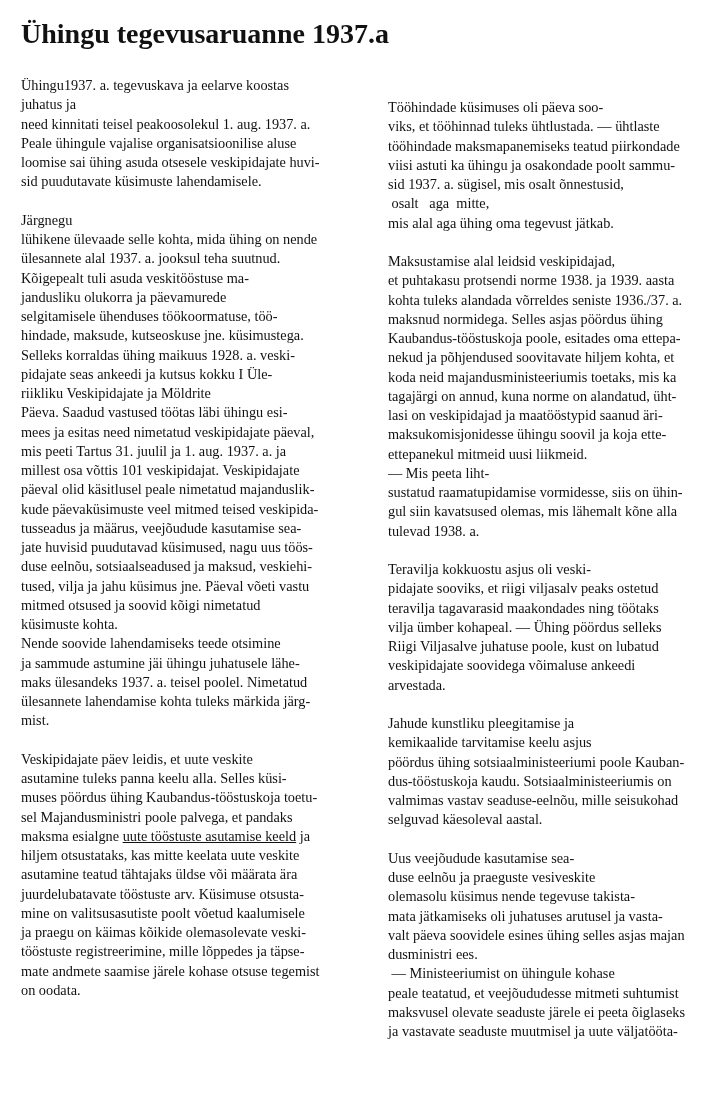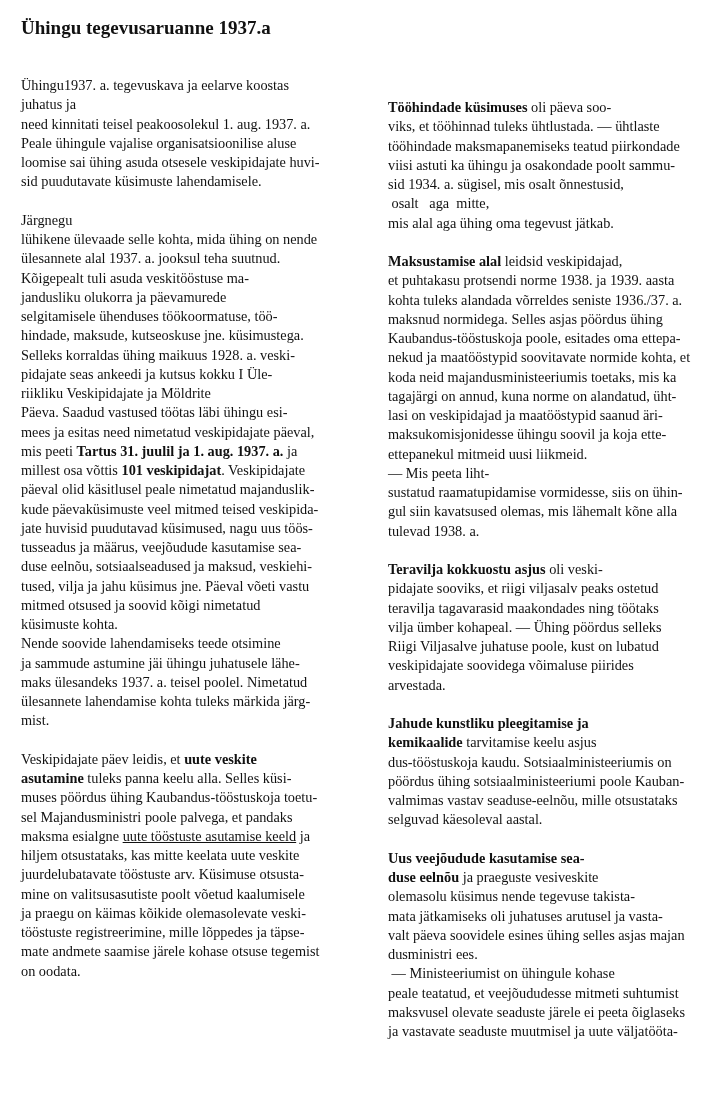--- a/index.html
+++ b/index.html
@@ -3,30 +3,30 @@
 <meta charset="utf-8">
 <style>
   html, body { margin: 0; padding: 0; background: #ffffff; }
   body {
     width: 727px; height: 1093px; overflow: hidden; position: relative;
     font-family: "Liberation Serif", "DejaVu Serif", serif;
     color: #111111;
   }
   .title {
     position: absolute; left: 21px; top: 17px; margin: 0;
-    font-size: 19px; font-weight: bold; letter-spacing: 0px; line-height: 1.2;
+    font-size: 28px; font-weight: bold; letter-spacing: 0px; line-height: 1.2;
   }
   .col {
     position: absolute; font-size: 14.3px; line-height: 19.25px;
   }
   .col-left { left: 21px; top: 76px; width: 320px; }
   .col-right { left: 388px; top: 98px; width: 325px; }
   .line { display: block; white-space: pre; height: 19.25px; }
   .gap { display: block; height: 19.25px; }
-  b { font-weight: bold; }
+  b { font-weight: normal; }
   u { }
 </style>
 </head>
 <body>
 
 <h1 class="title">Ühingu tegevusaruanne 1937.a</h1>
 
 <div class="col col-left">
     <span class="line"><span>Ühingu1937. a. tegevuskava ja eelarve koostas</span></span>
     <span class="line"><span>juhatus ja</span></span>
@@ -44,83 +44,84 @@
     <span class="line"><span>hindade, maksude, kutseoskuse jne. küsimustega.</span></span>
     <span class="line"><span>Selleks korraldas ühing maikuus 1928. a. veski-</span></span>
     <span class="line"><span>pidajate seas ankeedi ja kutsus kokku I Üle-</span></span>
     <span class="line"><span>riikliku Veskipidajate ja Möldrite</span></span>
     <span class="line"><span>Päeva. Saadud vastused töötas läbi ühingu esi-</span></span>
     <span class="line"><span>mees ja esitas need nimetatud veskipidajate päeval,</span></span>
     <span class="line"><span>mis peeti </span><b>Tartus 31. juulil ja 1. aug. 1937. a.</b><span> ja</span></span>
     <span class="line"><span>millest osa võttis </span><b>101 veskipidajat</b><span>. Veskipidajate</span></span>
     <span class="line"><span>päeval olid käsitlusel peale nimetatud majanduslik-</span></span>
     <span class="line"><span>kude päevaküsimuste veel mitmed teised veskipida-</span></span>
+    <span class="line"><span>tusseadus ja määrus, veejõudude kasutamise sea-</span></span>
     <span class="line"><span>jate huvisid puudutavad küsimused, nagu uus töös-</span></span>
-    <span class="line"><span>tusseadus ja määrus, veejõudude kasutamise sea-</span></span>
     <span class="line"><span>duse eelnõu, sotsiaalseadused ja maksud, veskiehi-</span></span>
     <span class="line"><span>tused, vilja ja jahu küsimus jne. Päeval võeti vastu</span></span>
     <span class="line"><span>mitmed otsused ja soovid kõigi nimetatud</span></span>
     <span class="line"><span>küsimuste kohta.</span></span>
     <span class="line"><span>Nende soovide lahendamiseks teede otsimine</span></span>
     <span class="line"><span>ja sammude astumine jäi ühingu juhatusele lähe-</span></span>
     <span class="line"><span>maks ülesandeks 1937. a. teisel poolel. Nimetatud</span></span>
     <span class="line"><span>ülesannete lahendamise kohta tuleks märkida järg-</span></span>
     <span class="line"><span>mist.</span></span>
     <span class="gap"></span>
     <span class="line"><span>Veskipidajate päev leidis, et </span><b>uute veskite</b></span>
     <span class="line"><b>asutamine</b><span> tuleks panna keelu alla. Selles küsi-</span></span>
     <span class="line"><span>muses pöördus ühing Kaubandus-tööstuskoja toetu-</span></span>
     <span class="line"><span>sel Majandusministri poole palvega, et pandaks</span></span>
     <span class="line"><span>maksma esialgne </span><u>uute tööstuste asutamise keeld</u><span> ja</span></span>
     <span class="line"><span>hiljem otsustataks, kas mitte keelata uute veskite</span></span>
+    <span class="line"><span>asutamine teatud tähtajaks üldse või määrata ära</span></span>
     <span class="line"><span>juurdelubatavate tööstuste arv. Küsimuse otsusta-</span></span>
     <span class="line"><span>mine on valitsusasutiste poolt võetud kaalumisele</span></span>
     <span class="line"><span>ja praegu on käimas kõikide olemasolevate veski-</span></span>
     <span class="line"><span>tööstuste registreerimine, mille lõppedes ja täpse-</span></span>
     <span class="line"><span>mate andmete saamise järele kohase otsuse tegemist</span></span>
     <span class="line"><span>on oodata.</span></span>
   </div>
 <div class="col col-right">
     <span class="line"><b>Tööhindade küsimuses</b><span> oli päeva soo-</span></span>
     <span class="line"><span>viks, et töö­hinnad tuleks ühtlustada. — ühtlaste</span></span>
     <span class="line"><span>tööhindade maksmapanemiseks teatud piirkondade</span></span>
     <span class="line"><span>viisi astuti ka ühingu ja osakondade poolt sammu-</span></span>
-    <span class="line"><span>sid 1934. a. sügisel, mis osalt õnnestusid,</span></span>
+    <span class="line"><span>sid 1937. a. sügisel, mis osalt õnnestusid,</span></span>
     <span class="line"><span> osalt   aga  mitte,</span></span>
     <span class="line"><span>mis alal aga ühing oma tegevust jätkab.</span></span>
     <span class="gap"></span>
     <span class="line"><b>Maksustamise alal</b><span> leidsid veskipidajad,</span></span>
     <span class="line"><span>et puhtakasu protsendi norme 1938. ja 1939. aasta</span></span>
     <span class="line"><span>kohta tuleks alandada võrreldes seniste 1936./37. a.</span></span>
     <span class="line"><span>maksnud normidega. Selles asjas pöördus ühing</span></span>
     <span class="line"><span>Kaubandus-tööstuskoja poole, esitades oma ettepa-</span></span>
-    <span class="line"><span>nekud ja maatööstурid soovitavate normide kohta, et</span></span>
+    <span class="line"><span>nekud ja põhjendused soovitavate hiljem kohta, et</span></span>
     <span class="line"><span>koda neid majandusministeeriumis toetaks, mis ka</span></span>
     <span class="line"><span>tagajärgi on annud, kuna norme on alandatud, üht-</span></span>
     <span class="line"><span>lasi on veskipidajad ja maatööstурid saanud äri-</span></span>
     <span class="line"><span>maksukomisjonidesse ühingu soovil ja koja ette-</span></span>
     <span class="line"><span>ettepanekul mitmeid uusi liikmeid.</span></span>
     <span class="line"><span>— Mis peeta liht-</span></span>
     <span class="line"><span>sustatud raamatupidamise vormidesse, siis on ühin-</span></span>
     <span class="line"><span>gul siin kavatsused olemas, mis lähemalt kõne alla</span></span>
     <span class="line"><span>tulevad 1938. a.</span></span>
     <span class="gap"></span>
     <span class="line"><b>Teravilja kokkuostu asjus</b><span> oli veski-</span></span>
     <span class="line"><span>pidajate sooviks, et riigi viljasalv peaks ostetud</span></span>
     <span class="line"><span>teravilja tagavarasid maakondades ning töötaks</span></span>
     <span class="line"><span>vilja ümber kohapeal. — Ühing pöördus selleks</span></span>
     <span class="line"><span>Riigi Viljasalve juhatuse poole, kust on lubatud</span></span>
-    <span class="line"><span>veskipidajate soovidega võimaluse piirides</span></span>
+    <span class="line"><span>veskipidajate soovidega võimaluse ankeedi</span></span>
     <span class="line"><span>arvestada.</span></span>
     <span class="gap"></span>
     <span class="line"><b>Jahude kunstliku pleegitamise ja</b></span>
     <span class="line"><b>kemikaalide</b><span> tarvitamise keelu asjus</span></span>
+    <span class="line"><span>pöördus ühing sotsiaalministeeriumi poole Kauban-</span></span>
     <span class="line"><span>dus-tööstuskoja kaudu. Sotsiaalministeeriumis on</span></span>
-    <span class="line"><span>pöördus ühing sotsiaalministeeriumi poole Kauban-</span></span>
-    <span class="line"><span>valmimas vastav seaduse-eelnõu, mille otsustataks</span></span>
+    <span class="line"><span>valmimas vastav seaduse-eelnõu, mille seisukohad</span></span>
     <span class="line"><span>selguvad käesoleval aastal.</span></span>
     <span class="gap"></span>
     <span class="line"><b>Uus veejõudude kasutamise sea-</b></span>
     <span class="line"><b>duse eelnõu</b><span> ja praeguste vesiveskite</span></span>
     <span class="line"><span>olemasolu küsimus nende tegevuse takista-</span></span>
     <span class="line"><span>mata jätkamiseks oli juhatuses arutusel ja vasta-</span></span>
     <span class="line"><span>valt päeva soovidele esines ühing selles asjas majan</span></span>
     <span class="line"><span>dusministri ees.</span></span>
     <span class="line"><span> — Ministeeriumist on ühingule kohase</span></span>
     <span class="line"><span>peale teatatud, et veejõududesse mitmeti suhtumist</span></span>

